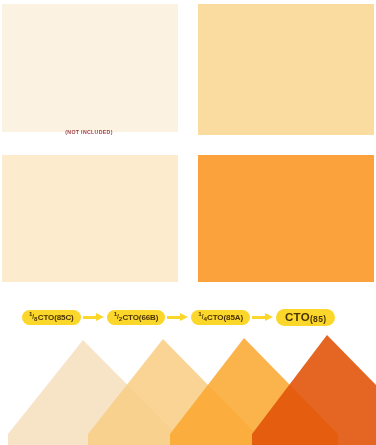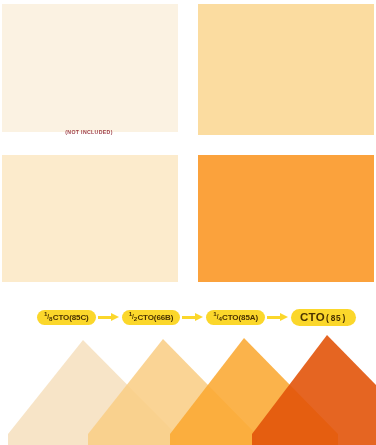--- a/index.html
+++ b/index.html
@@ -36,21 +36,21 @@
   }
 
   
   .label-strip{
     position:absolute;
     left:0; top:304px;
     width:376px; height:26px;
     display:flex;
     align-items:center;
     justify-content:flex-start;
-    padding-left:37px;
+    padding-left:22px;
     box-sizing:border-box;
   }
   .pill{
     display:inline-flex;
     align-items:center;
     justify-content:center;
     background:#FBD72B;
     border-radius:9px;
     height:15px;
     padding:0 7px;
@@ -73,21 +73,20 @@
     position:relative;
     top:-0.5px;
     margin-right:0.3px;
   }
   .pill .frac sup{font-size:6.2px;}
   .pill .frac sub{font-size:6.2px;}
   .pill .sub{
     font-size:6.8px;
     position:relative;
     top:1.5px;
-    font-family:Liberation Mono, monospace;
   }
   .pill.big .sub{
     font-size:8.5px;
     top:1.5px;
   }
   .arrow{
     width:26px;
     height:10px;
     position:relative;
     flex:0 0 auto;

